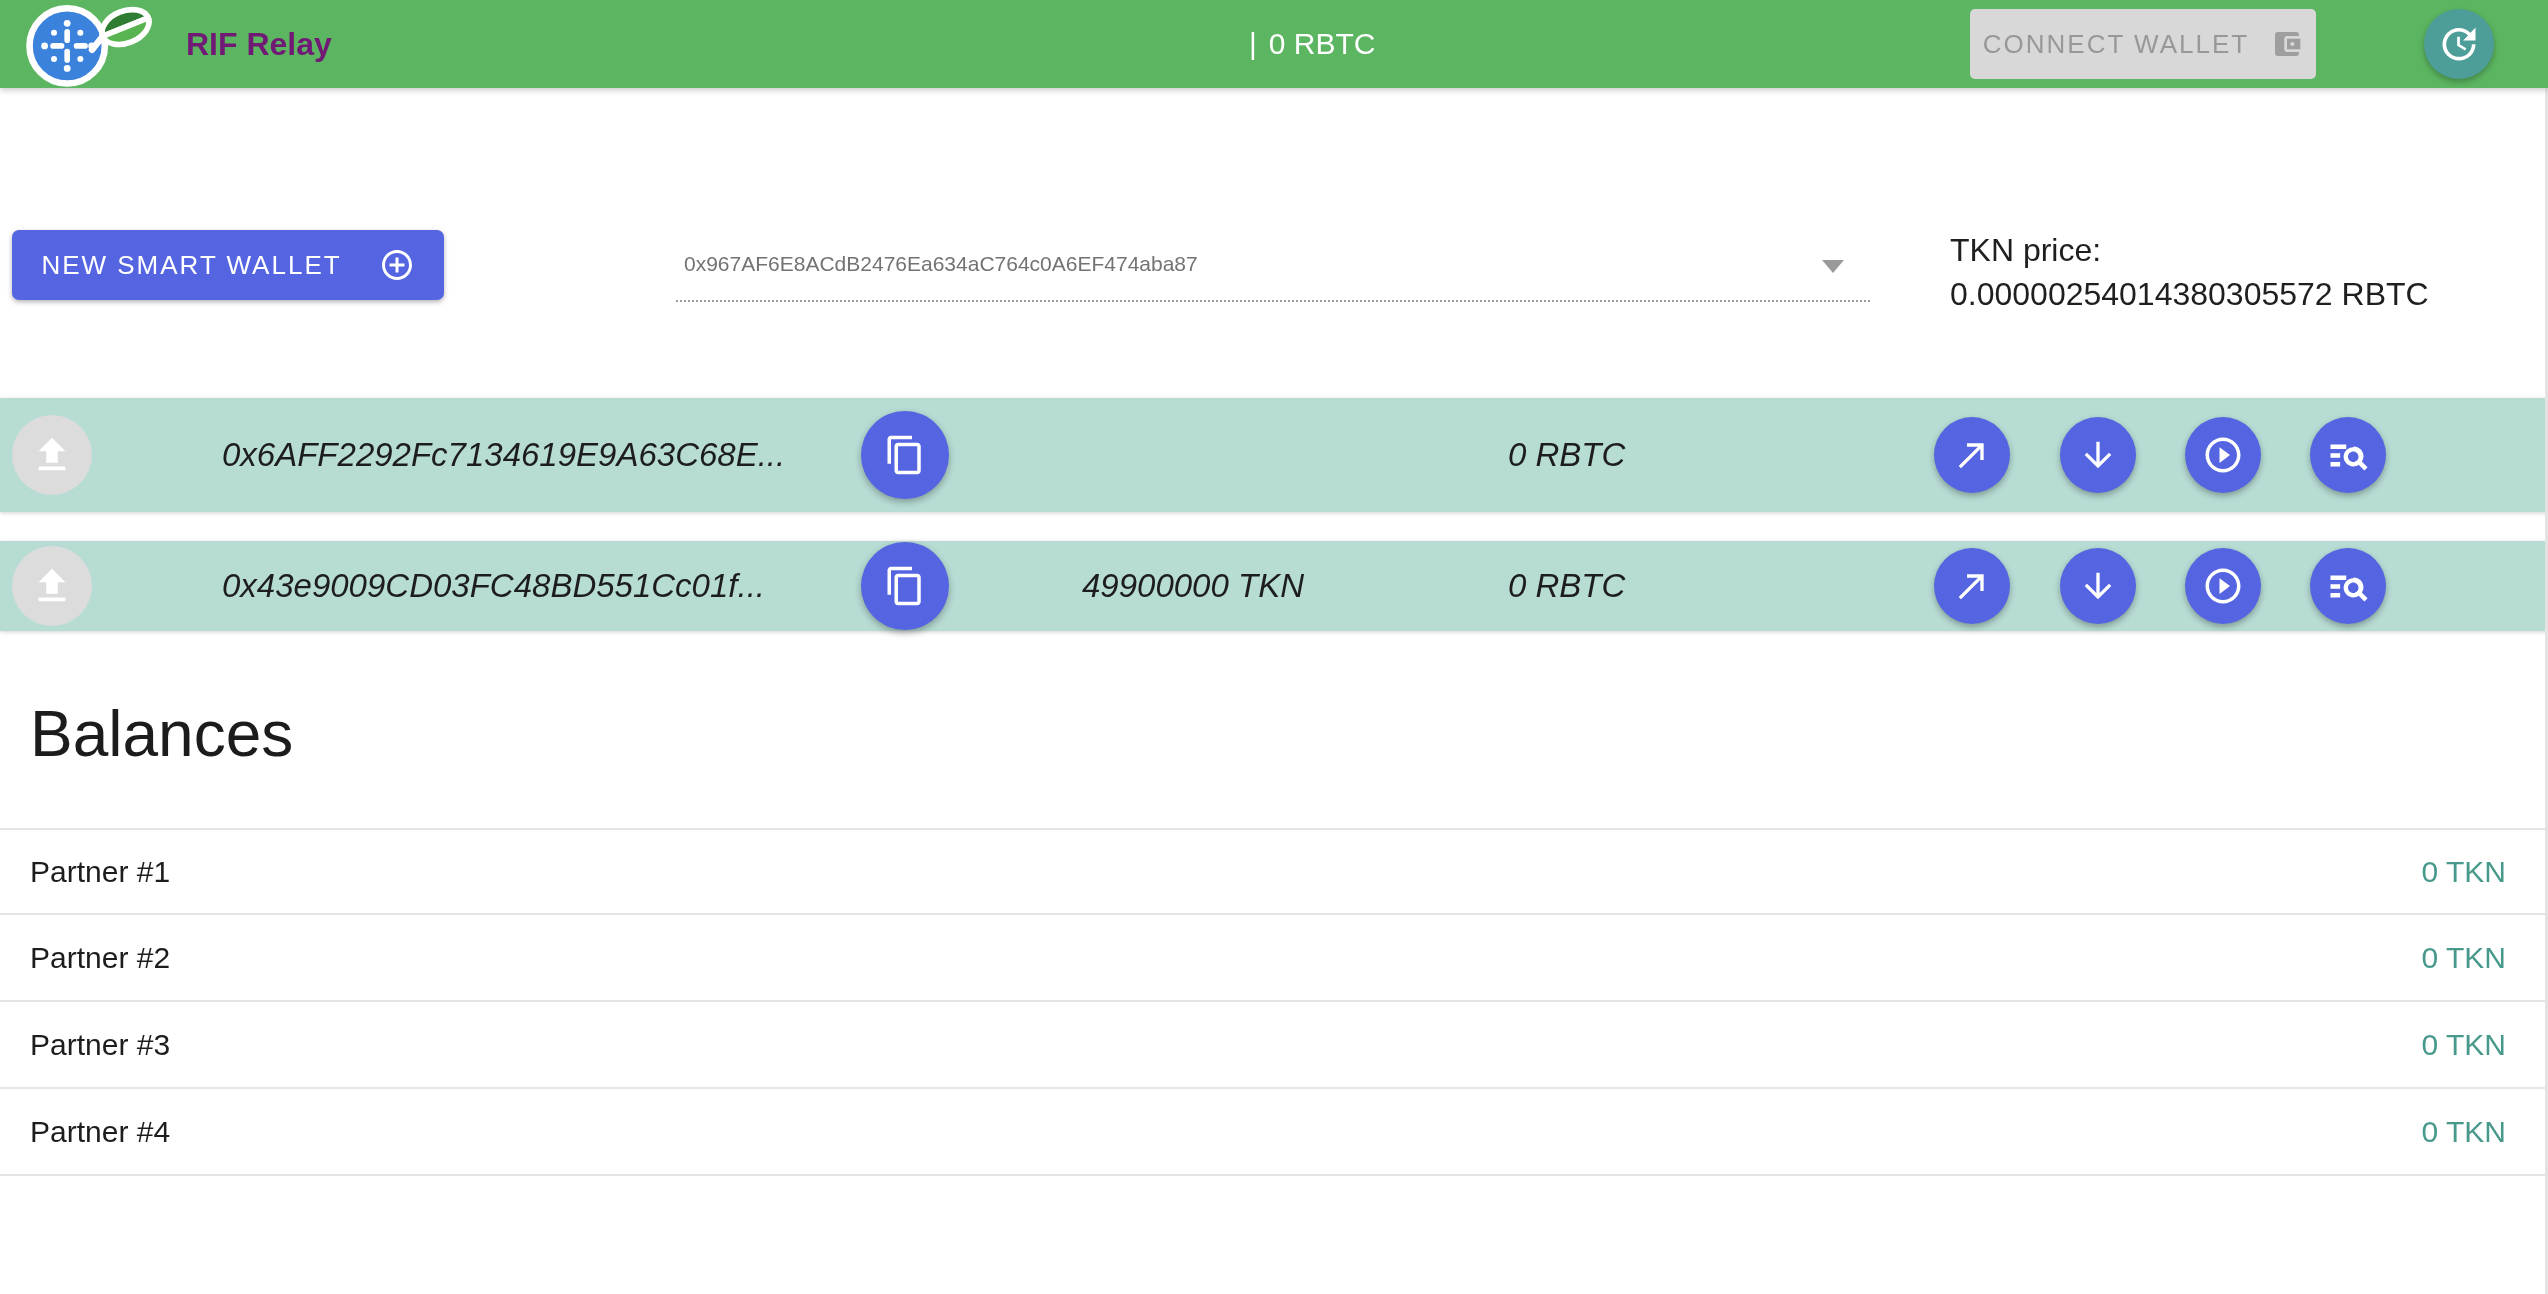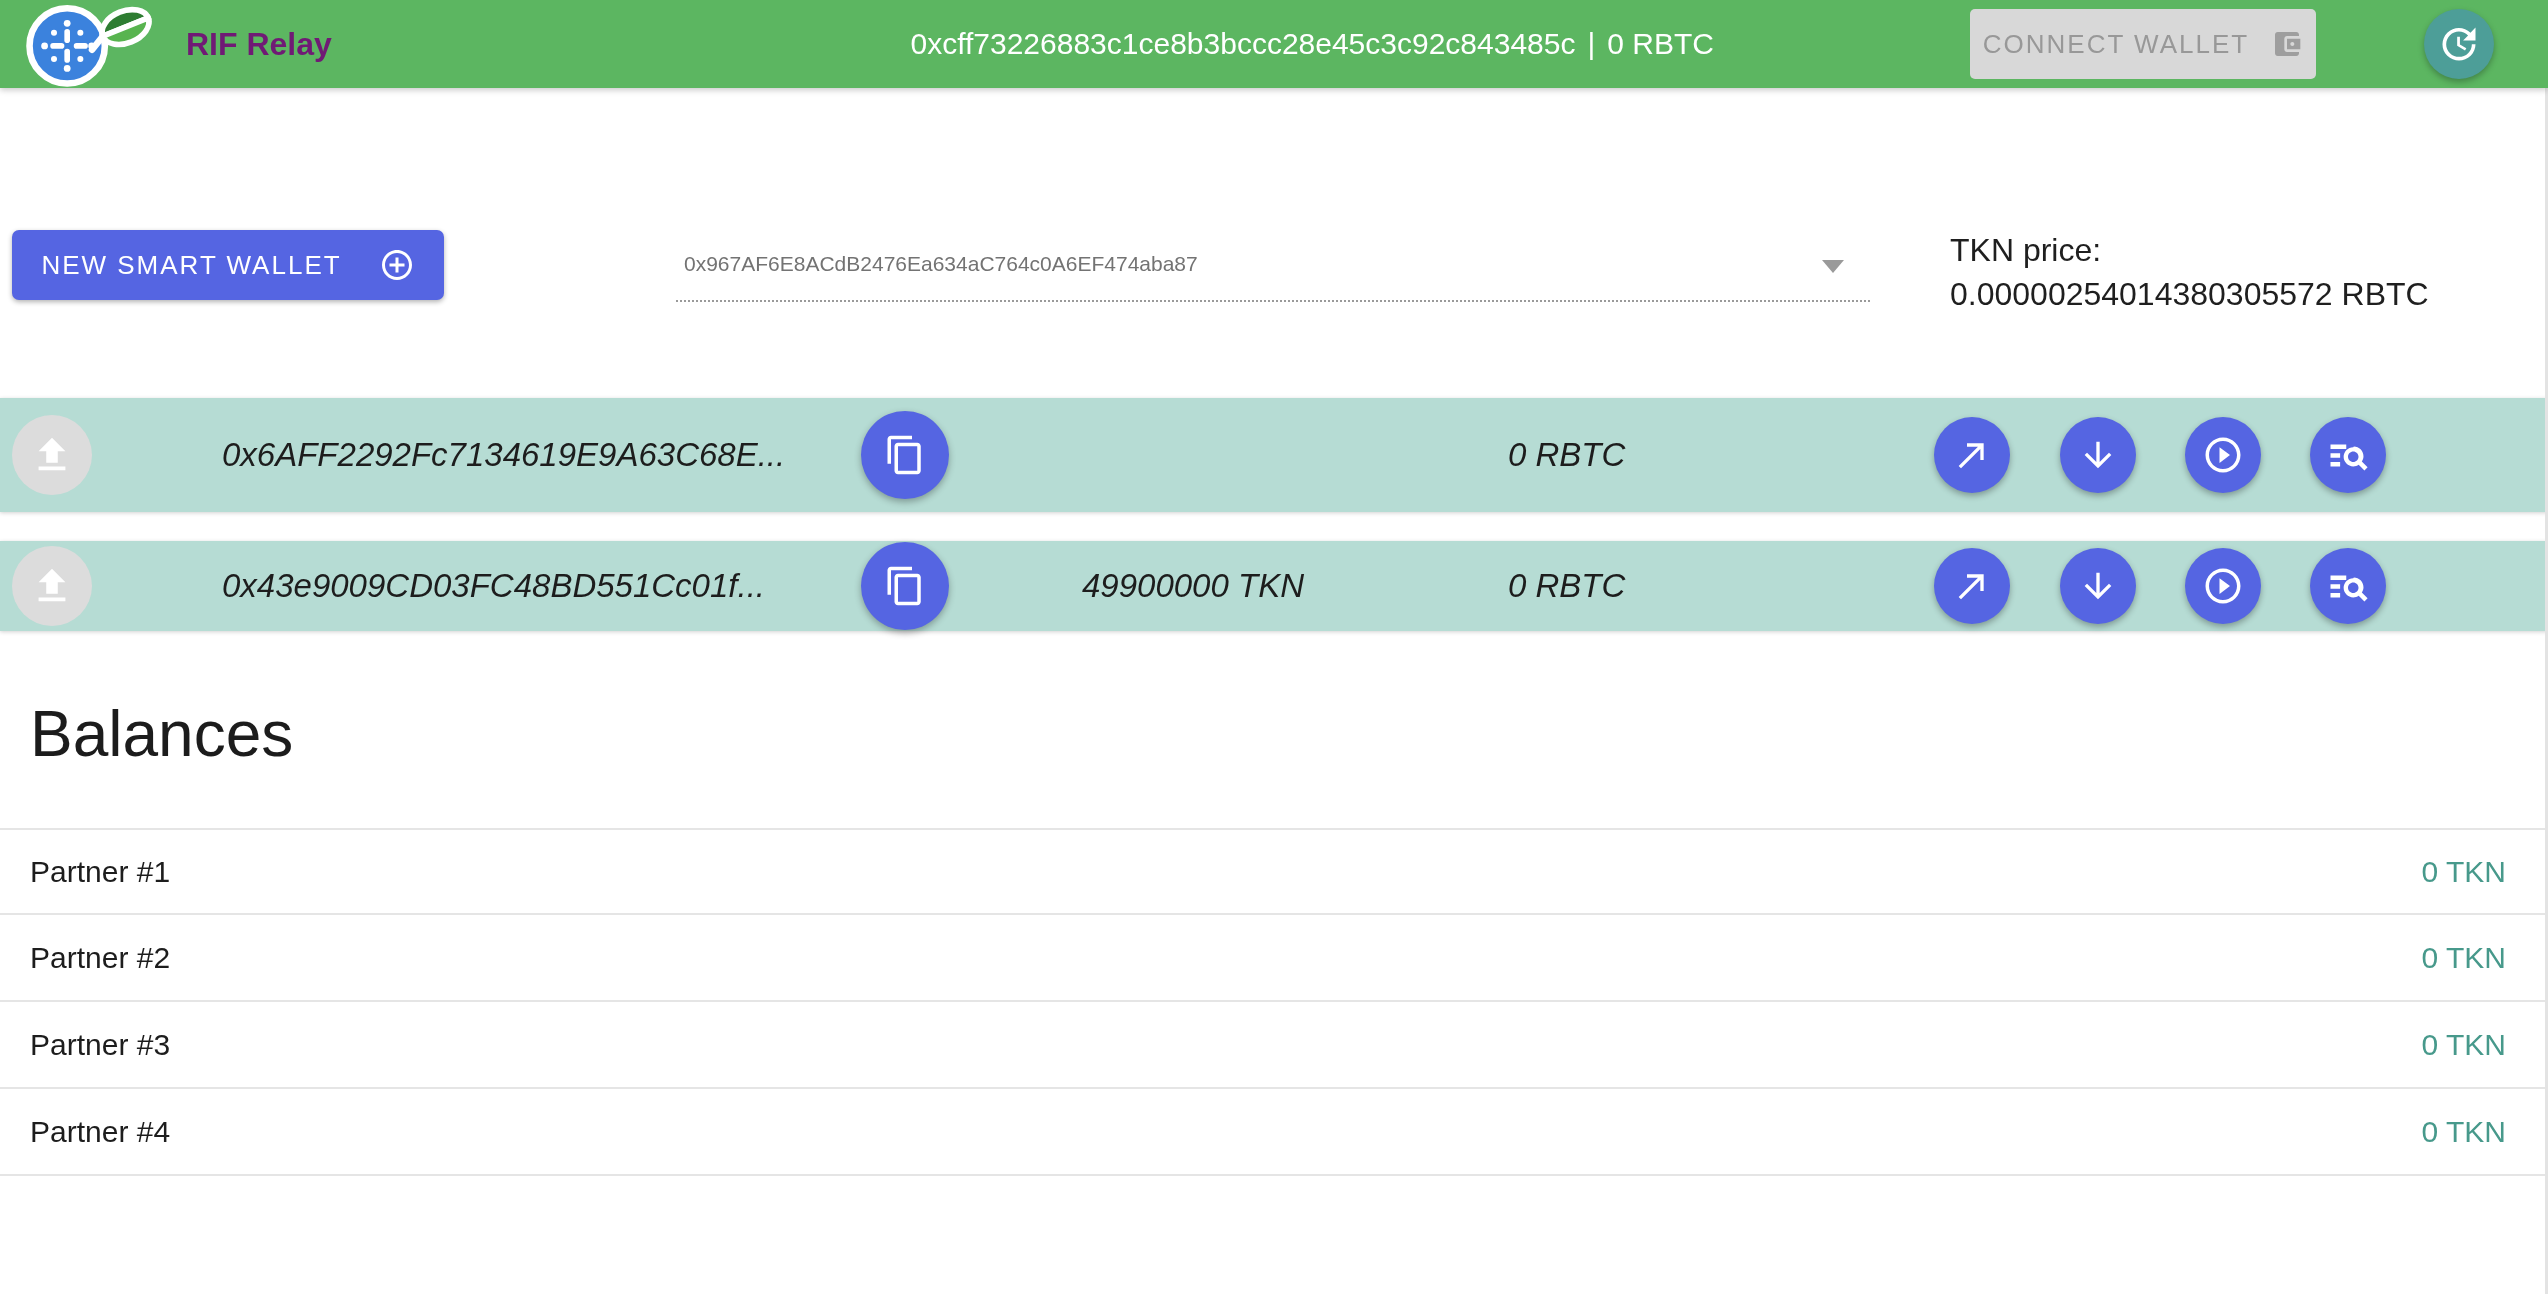--- a/index.html
+++ b/index.html
@@ -130,21 +130,20 @@
         <g transform="translate(110,30) rotate(-22)">
           <path d="M-26 0 A26 17 0 0 1 26 0 Z" fill="#2e7d32" stroke="#ffffff" stroke-width="6"></path>
           <path d="M-26 0 A26 17 0 0 0 26 0 Z" fill="#58b44f" stroke="#ffffff" stroke-width="6"></path>
           <line x1="-26" y1="0" x2="-42" y2="9" stroke="#ffffff" stroke-width="7" stroke-linecap="round"></line>
         </g>
       </svg>
     </div>
     <div class="app-title">RIF Relay</div>
 
     <div class="header-account">
-      <span>0xcff73226883c1ce8b3bccc28e45c3c92c843485c</span>
       <span>|</span>
       <span>0 RBTC</span>
     </div>
 
     <button class="connect-btn">
       <span>CONNECT WALLET</span>
       <span style="display:flex;">
         <svg width="32" height="32" viewBox="0 0 24 24" fill="#9e9e9e">
           <path d="M21 18v1c0 1.1-.9 2-2 2H5c-1.11 0-2-.9-2-2V5c0-1.1.89-2 2-2h14c1.1 0 2 .9 2 2v1h-9c-1.11 0-2 .9-2 2v8c0 1.1.89 2 2 2h9zm-9-2h10V8H12v8zm4-2.5c-.83 0-1.5-.67-1.5-1.5s.67-1.5 1.5-1.5 1.5.67 1.5 1.5-.67 1.5-1.5 1.5z"></path>
         </svg>

